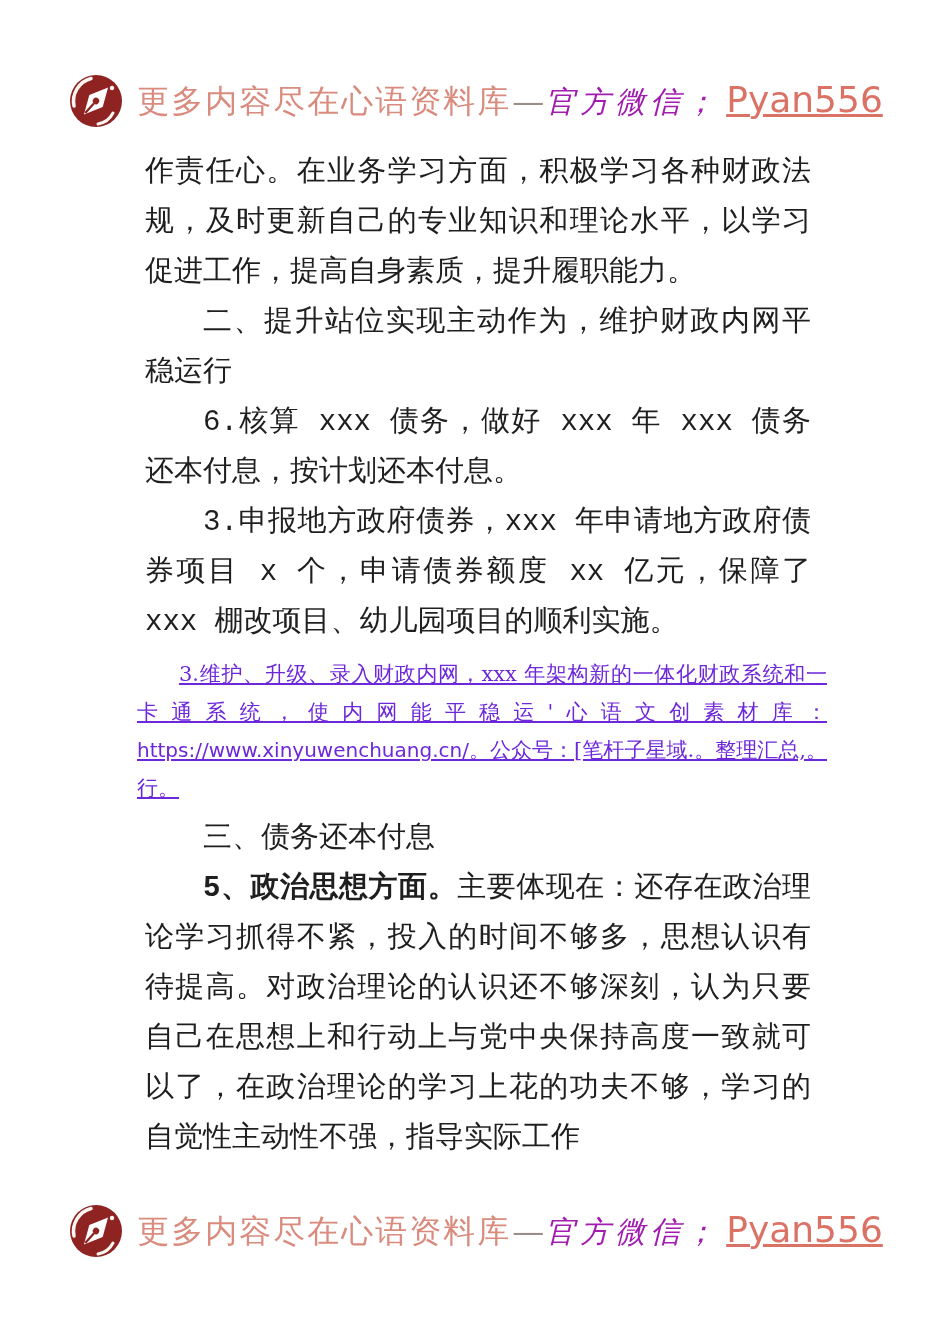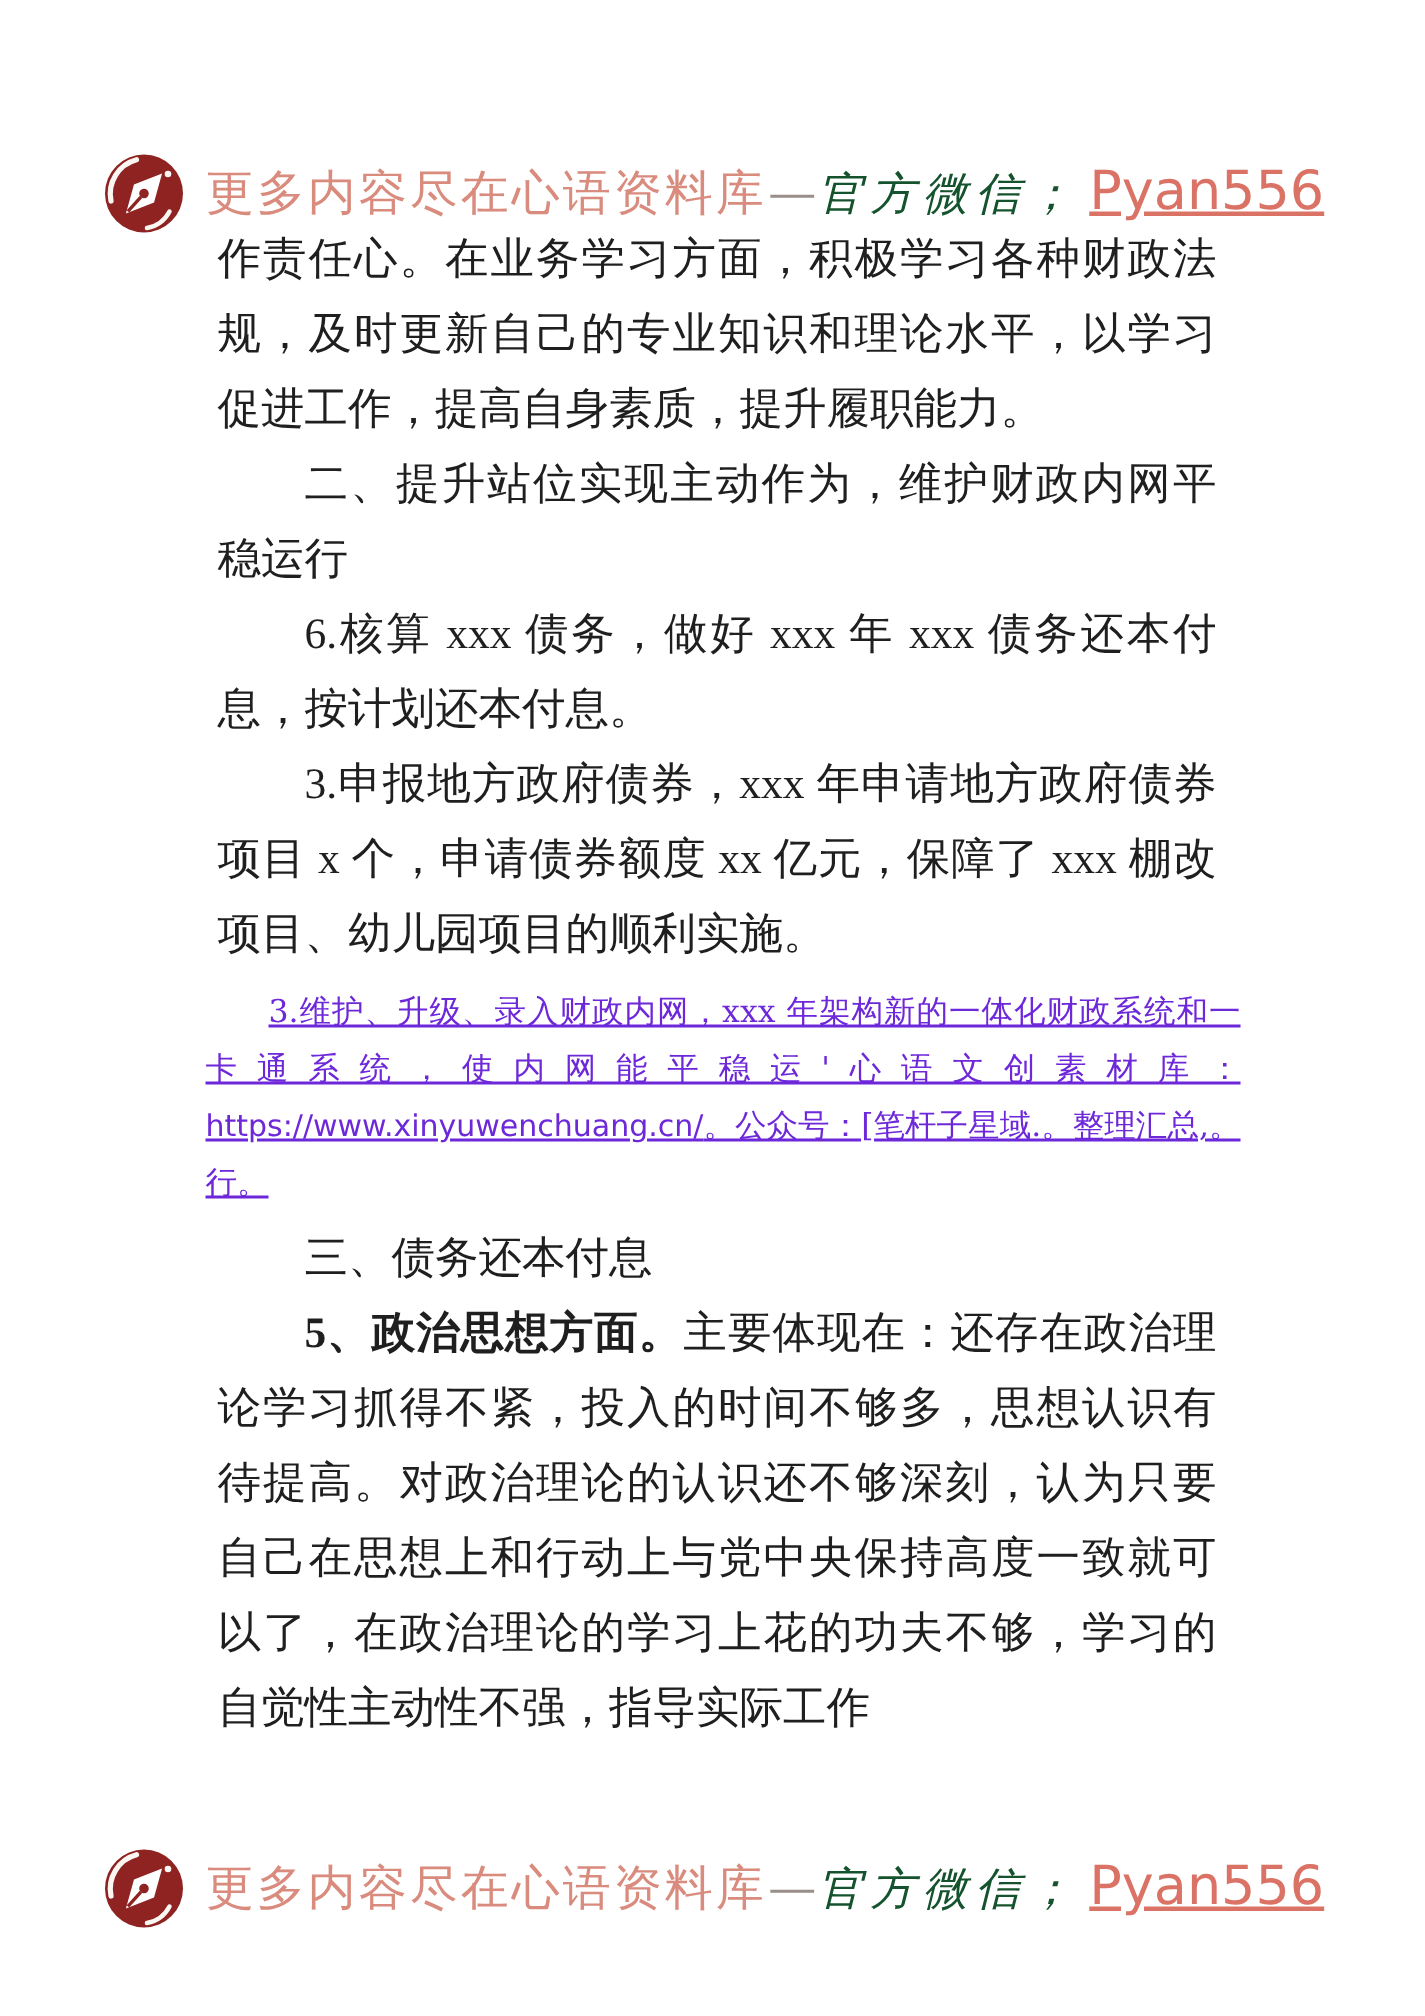--- a/index.html
+++ b/index.html
@@ -19,39 +19,38 @@
   
   .watermark {
     position: absolute;
     left: 0;
     right: 0;
     display: flex;
     align-items: center;
     justify-content: center;
     gap: 12px;
     white-space: nowrap;
-    margin-top: 28px;
   }
   .watermark.top    { top: 72px; }
   .watermark.bottom { top: 1202px; }
   .wm-logo { width: 58px; height: 58px; flex: 0 0 auto; }
   .wm-text { display: inline-flex; align-items: baseline; }
   .wm-site {
     color: #d98b7e;
     font-size: 32px;
     letter-spacing: 2px;
     font-family: "DejaVu Serif", "Liberation Serif", serif;
   }
   .wm-dash {
     color: #9a8f88;
     font-size: 32px;
     margin: 0 1px;
   }
   .wm-label {
-    color: #14532d;
+    color: #a21caf;
     font-size: 30px;
     font-style: italic;
     letter-spacing: 5px;
     font-family: "DejaVu Serif", "Liberation Serif", serif;
   }
   .wm-id {
     color: #db7266;
     font-size: 36px;
     margin-left: 6px;
     font-family: "DejaVu Sans", "Liberation Sans", sans-serif;
@@ -64,21 +63,21 @@
     top: 148px;
     left: 145px;
     width: 666px;
   }
   .para {
     margin: 0;
     font-size: 29px;
     line-height: 50px;
     color: #1f1f1f;
     text-align: justify;
-    font-family: Liberation Serif, serif;
+    font-family: Liberation Mono, monospace;
   }
   .indent { text-indent: 58px; }
   .bold-lead { font-weight: bold; }
   .small-note {
     margin: 7px 0 7px -8px;
     width: 690px;
     font-size: 21px;
     line-height: 38px;
     color: #6d28d9;
     text-align: justify;

